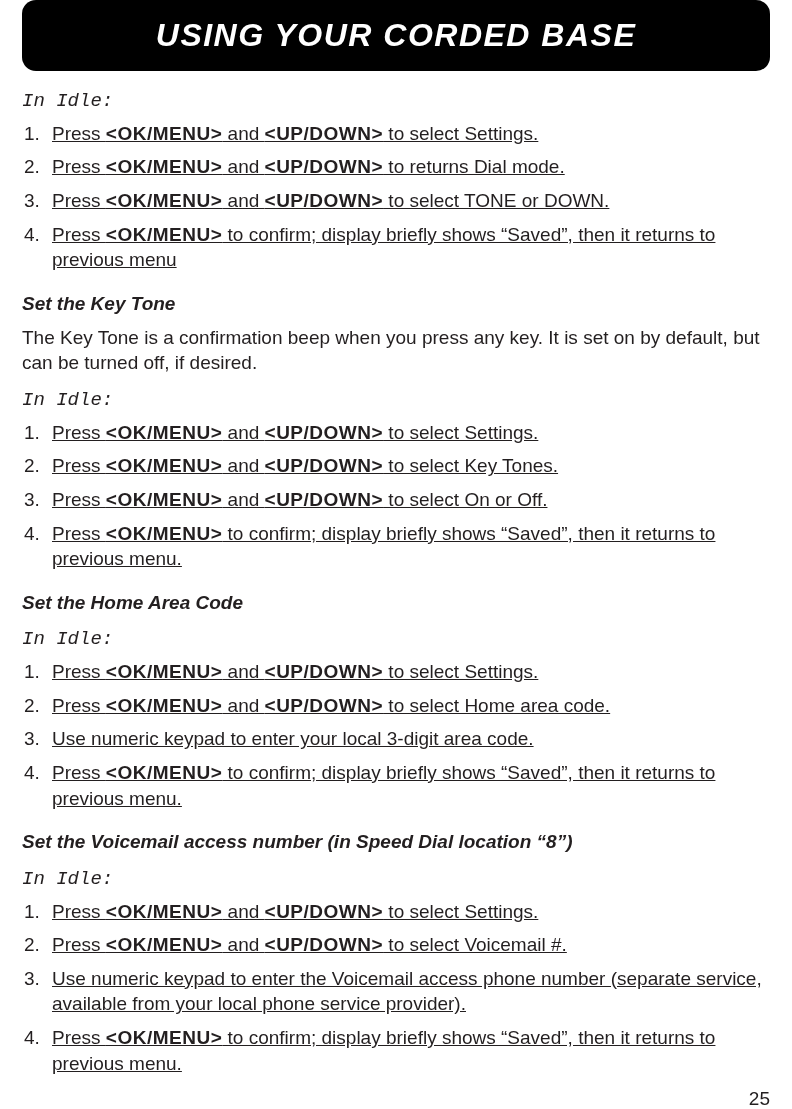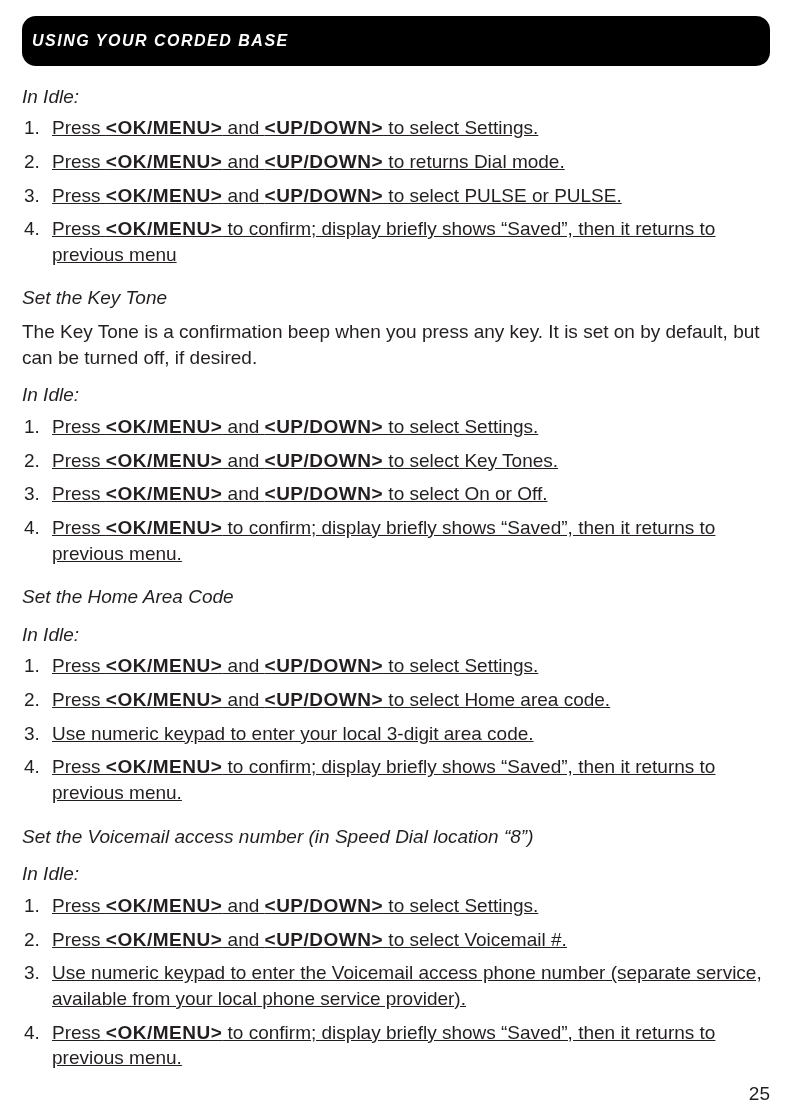--- a/index.html
+++ b/index.html
@@ -13,38 +13,40 @@
     color: #231f20;
     font-size: 19px;
     line-height: 1.35;
     padding: 0 22px 14px 22px;
     box-sizing: border-box;
   }
   .header-banner {
     background: #000;
     color: #fff;
     border-radius: 14px;
+    text-align: center;
     font-weight: 700;
     font-style: italic;
-    font-size: 16px;
+    font-size: 32px;
     letter-spacing: 1.5px;
     padding: 14px 10px;
-    margin: 16px 0 18px 0;
+    margin: 0 0 18px 0;
   }
   .subhead {
-    font-weight: 400;
+    font-weight: 700;
     font-style: italic;
     margin: 18px 0 8px 0;
   }
   .bodytext {
     margin: 0 0 12px 0;
   }
   .statelabel {
     font-style: italic;
     margin: 12px 0 6px 0;
+    font-family: Liberation Mono, monospace;
   }
   ol.steps {
     margin: 0 0 10px 0;
     padding-left: 0;
     list-style: none;
     counter-reset: step;
     text-decoration: underline;
   }
   ol.steps > li {
     counter-increment: step;
@@ -70,21 +72,21 @@
 </style>
 </head>
 <body>
 
 <div class="header-banner">USING YOUR CORDED BASE</div>
 
 <div class="statelabel">In Idle:</div>
 <ol class="steps">
   <li><span>Press </span><strong class="key">&lt;OK/MENU&gt;</strong><span> and </span><strong class="key">&lt;UP/DOWN&gt;</strong><span> to select Settings.</span></li>
   <li><span>Press </span><strong class="key">&lt;OK/MENU&gt;</strong><span> and </span><strong class="key">&lt;UP/DOWN&gt;</strong><span> to returns Dial mode.</span></li>
-  <li><span>Press </span><strong class="key">&lt;OK/MENU&gt;</strong><span> and </span><strong class="key">&lt;UP/DOWN&gt;</strong><span> to select PULSE or PULSE.</span></li>
+  <li><span>Press </span><strong class="key">&lt;OK/MENU&gt;</strong><span> and </span><strong class="key">&lt;UP/DOWN&gt;</strong><span> to select TONE or DOWN.</span></li>
   <li><span>Press </span><strong class="key">&lt;OK/MENU&gt;</strong><span> to confirm; display briefly shows “Saved”, then it returns to previous menu</span></li>
 </ol>
 
 <div class="subhead">Set the Key Tone</div>
 <div class="bodytext">The Key Tone is a confirmation beep when you press any key. It is set on by default, but can be turned off, if desired.</div>
 <div class="statelabel">In Idle:</div>
 <ol class="steps">
   <li><span>Press </span><strong class="key">&lt;OK/MENU&gt;</strong><span> and </span><strong class="key">&lt;UP/DOWN&gt;</strong><span> to select Settings.</span></li>
   <li><span>Press </span><strong class="key">&lt;OK/MENU&gt;</strong><span> and </span><strong class="key">&lt;UP/DOWN&gt;</strong><span> to select Key Tones.</span></li>
   <li><span>Press </span><strong class="key">&lt;OK/MENU&gt;</strong><span> and </span><strong class="key">&lt;UP/DOWN&gt;</strong><span> to select On or Off.</span></li>

